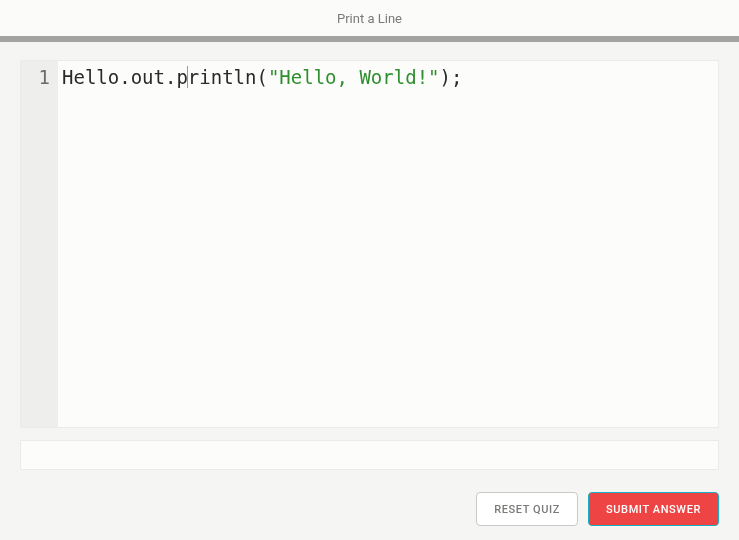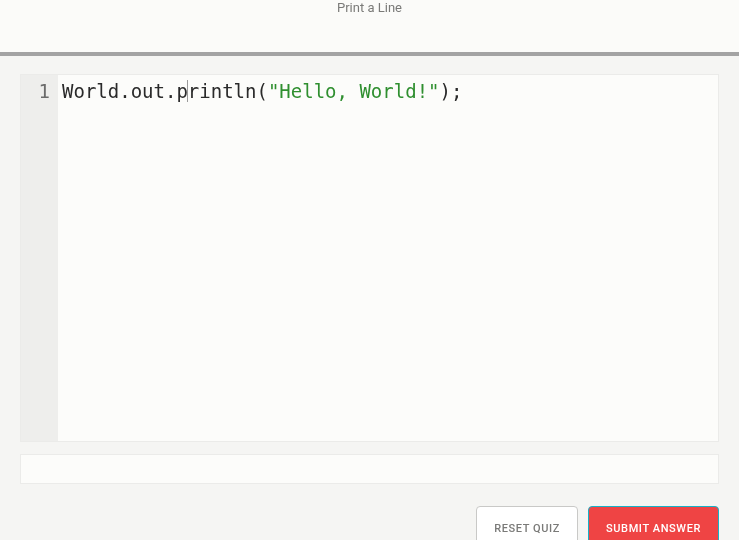--- a/index.html
+++ b/index.html
@@ -9,23 +9,24 @@
     }
     body {
       font-family: -apple-system, BlinkMacSystemFont, "Segoe UI", Roboto, Helvetica, Arial, sans-serif;
       background: #fbfbf9;
       width: 739px;
       height: 540px;
       overflow: hidden;
     }
     .header {
       background: #fbfbf9;
-      border-bottom: 4px solid #a3a3a3;
-      height: 56px;
+      border-bottom: 6px solid #a3a3a3;
+      height: 42px;
       display: flex;
+      align-items: center;
       justify-content: center;
     }
     .header-title {
       font-size: 13px;
       color: #7a7a78;
       font-weight: 400;
     }
     .content-area {
       padding: 18px 20px 12px 20px;
       background: #f5f5f3;
@@ -78,21 +79,21 @@
       height: 30px;
     }
     .button-row {
       padding: 10px 20px 14px 20px;
       display: flex;
       justify-content: flex-end;
       gap: 10px;
       background: #f5f5f3;
     }
     .btn {
-      height: 44px;
+      height: 34px;
       padding: 0 17px;
       font-size: 11px;
       letter-spacing: 0.6px;
       font-weight: 500;
       border-radius: 4px;
       cursor: pointer;
       display: inline-flex;
       align-items: center;
       justify-content: center;
       text-transform: uppercase;
@@ -114,21 +115,21 @@
 
 <div class="header">
   <div class="header-title">Print a Line</div>
 </div>
 
 <div class="content-area">
   <div class="editor-frame">
     <div class="gutter">
       <div class="gutter-line">1</div>
     </div>
-    <div class="code-area" id="code-area"><span class="tok-plain">World.out.p</span><span class="cursor-mark"></span><span class="tok-plain">rintln(</span><span class="tok-string">"Hello, World!"</span><span class="tok-plain">);</span></div>
+    <div class="code-area" id="code-area"><span class="tok-plain">Hello.out.p</span><span class="cursor-mark"></span><span class="tok-plain">rintln(</span><span class="tok-string">"Hello, World!"</span><span class="tok-plain">);</span></div>
   </div>
 
   <div class="output-frame"></div>
 </div>
 
 <div class="button-row">
   <button class="btn btn-outline">RESET QUIZ</button>
   <button class="btn btn-primary">SUBMIT ANSWER</button>
 </div>
 

